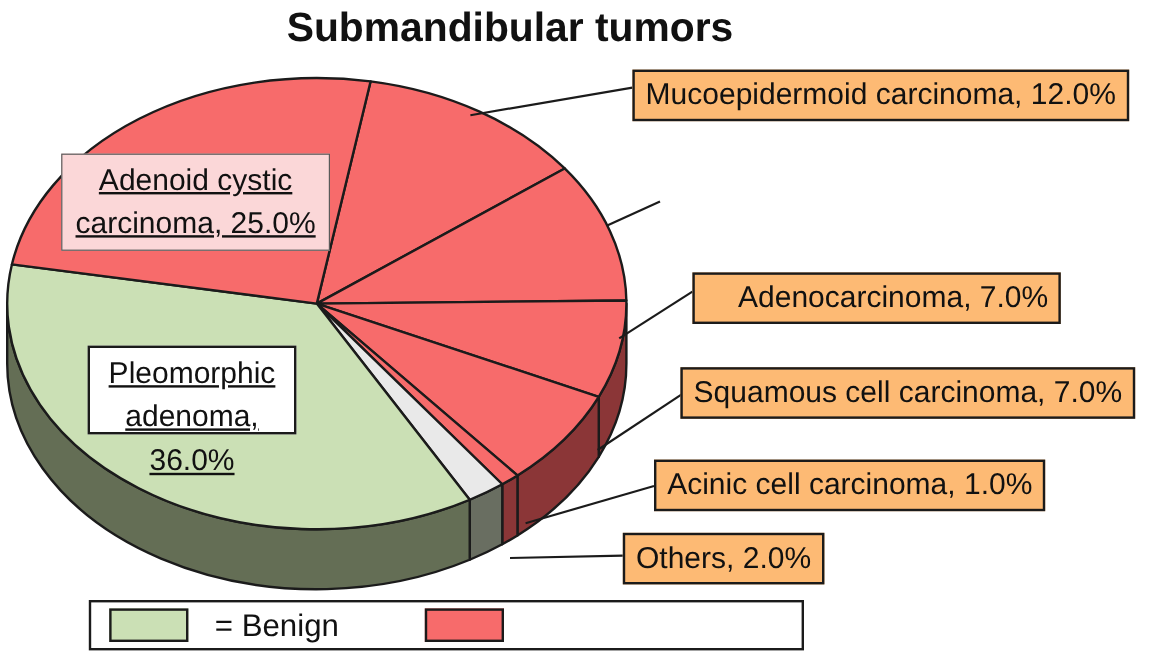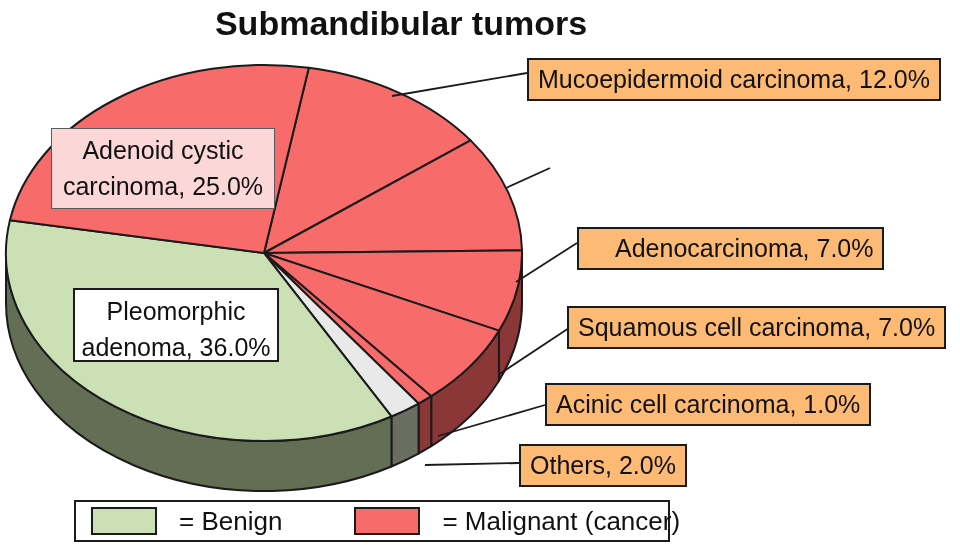--- a/index.html
+++ b/index.html
@@ -1,34 +1,34 @@
 <!DOCTYPE html>
 <html><head>
 <meta charset="utf-8">
 <style>
   html,body{margin:0;padding:0;background:#ffffff;}
   .stage{
     position:relative;width:960px;height:555px;background:#ffffff;overflow:hidden;
     font-family:"Liberation Sans", sans-serif;color:#111;
   }
   .chart-title{
-    position:absolute;top:4px;left:401px;transform:translateX(-50%);
+    position:absolute;top:4px;left:425px;transform:translateX(-50%);
     font-size:34px;font-weight:700;white-space:nowrap;color:#111;
   }
   svg.pie-svg{position:absolute;left:0;top:0;}
   .callout{
     position:absolute;background:#fdba74;border:2px solid #1b1b1b;
     font-size:25px;line-height:1.3;padding:3px 9px;white-space:nowrap;
     color:#111;box-sizing:border-box;
   }
   .callout.two-line{white-space:normal;text-align:center;line-height:1.42;padding:3px 6px;}
   .onpie{
     position:absolute;border:1.5px solid #5a5a5a;background:#ffffff;
     font-size:25px;line-height:1.45;text-align:center;padding:3px 4px;
-    box-sizing:border-box;color:#111;
+    box-sizing:border-box;color:#111;text-decoration:underline;
   }
   .onpie.pink{background:#FBD7D8;}
   .legend{
     position:absolute;left:74px;top:500px;width:596px;height:42px;
     border:2px solid #1b1b1b;box-sizing:border-box;background:#ffffff;
     display:flex;align-items:center;font-size:26px;
   }
   .swatch{
     width:66px;height:28px;border:2px solid #1b1b1b;box-sizing:border-box;
     flex:0 0 auto;
@@ -61,33 +61,32 @@
       <line x1="516" y1="282" x2="577" y2="243" stroke="#1b1b1b" stroke-width="1.8"></line>
       <line x1="498" y1="375" x2="569" y2="328" stroke="#1b1b1b" stroke-width="1.8"></line>
       <line x1="438" y1="436" x2="545" y2="405" stroke="#1b1b1b" stroke-width="1.8"></line>
       <line x1="425" y1="465" x2="519" y2="463" stroke="#1b1b1b" stroke-width="1.8"></line>
     </svg>
 
   <div class="chart-title">Submandibular tumors</div>
 
   <div class="onpie pink" style="left:51px;top:128px;width:224px;height:81px;">Adenoid cystic carcinoma, 25.0%</div>
 
-  <div class="onpie" style="left:73px;top:288px;width:206px;height:74px;border:2px solid #1b1b1b;">Pleomorphic adenoma, 36.0%</div>
+  <div class="onpie" style="left:73px;top:288px;width:174px;height:74px;border:2px solid #1b1b1b;">Pleomorphic adenoma, 36.0%</div>
 
   <div class="callout" style="left:527px;top:58px;">Mucoepidermoid carcinoma, 12.0%</div>
 
 
   <div class="callout" style="left:577px;top:227px;padding-left:36px;">Adenocarcinoma, 7.0%</div>
 
   <div class="callout" style="left:567px;top:306px;">Squamous cell carcinoma, 7.0%</div>
 
   <div class="callout" style="left:545px;top:383px;">Acinic cell carcinoma, 1.0%</div>
 
   <div class="callout" style="left:519px;top:444px;">Others, 2.0%</div>
 
   <div class="legend">
     <span class="swatch benign" id="swatchBenign" style="background: rgb(203, 224, 181);"></span>
     <span class="legend-label">= Benign</span>
     <span class="swatch malignant" id="swatchMalignant" style="background: rgb(247, 107, 107);"></span>
-    <span class="legend-label">= Malignant (cancer)</span>
   </div>
 
 </div>
 
 </body></html>

